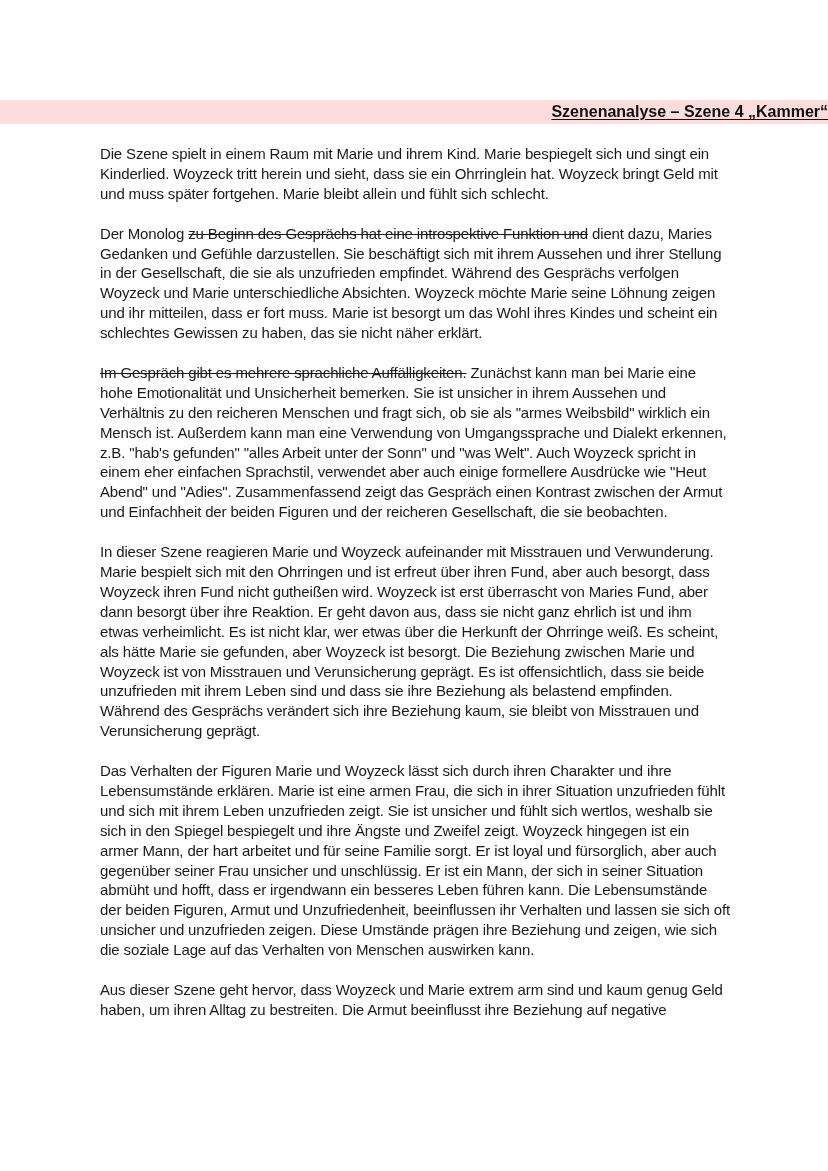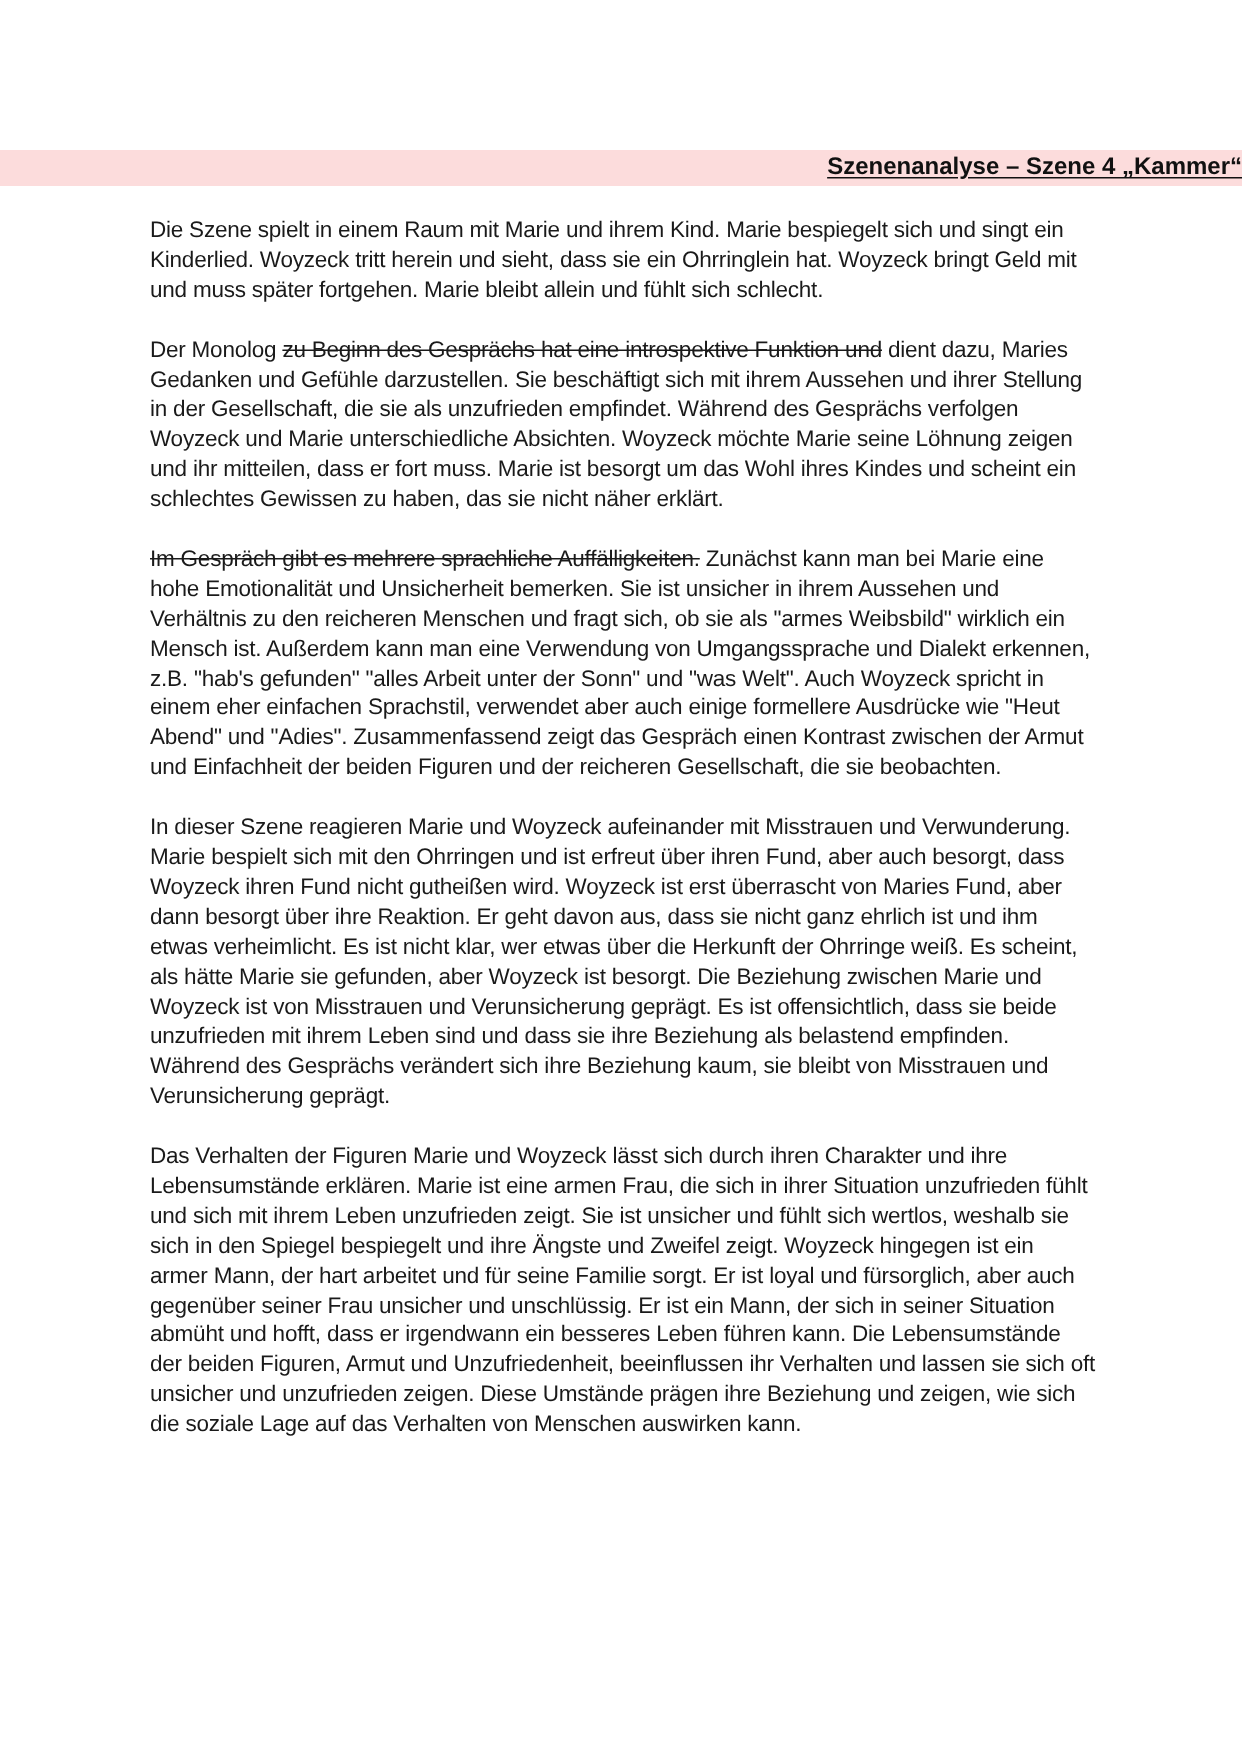--- a/index.html
+++ b/index.html
@@ -64,13 +64,14 @@
   <p>Die Szene spielt in einem Raum mit Marie und ihrem Kind. Marie bespiegelt sich und singt ein Kinderlied. Woyzeck tritt herein und sieht, dass sie ein Ohrringlein hat. Woyzeck bringt Geld mit und muss später fortgehen. Marie bleibt allein und fühlt sich schlecht.</p>
 
   <p><span>Der Monolog </span><span class="strike">zu Beginn des Gesprächs hat eine introspektive Funktion und</span><span> dient dazu, Maries Gedanken und Gefühle darzustellen. Sie beschäftigt sich mit ihrem Aussehen und ihrer Stellung in der Gesellschaft, die sie als unzufrieden empfindet. Während des Gesprächs verfolgen Woyzeck und Marie unterschiedliche Absichten. Woyzeck möchte Marie seine Löhnung zeigen und ihr mitteilen, dass er fort muss. Marie ist besorgt um das Wohl ihres Kindes und scheint ein schlechtes Gewissen zu haben, das sie nicht näher erklärt.</span></p>
 
   <p><span class="strike">Im Gespräch gibt es mehrere sprachliche Auffälligkeiten.</span><span> Zunächst kann man bei Marie eine hohe Emotionalität und Unsicherheit bemerken. Sie ist unsicher in ihrem Aussehen und Verhältnis zu den reicheren Menschen und fragt sich, ob sie als "armes Weibsbild" wirklich ein Mensch ist. Außerdem kann man eine Verwendung von Umgangssprache und Dialekt erkennen, z.B. "hab's gefunden" "alles Arbeit unter der Sonn" und "was Welt". Auch Woyzeck spricht in einem eher einfachen Sprachstil, verwendet aber auch einige formellere Ausdrücke wie "Heut Abend" und "Adies". Zusammenfassend zeigt das Gespräch einen Kontrast zwischen der Armut und Einfachheit der beiden Figuren und der reicheren Gesellschaft, die sie beobachten.</span></p>
 
   <p>In dieser Szene reagieren Marie und Woyzeck aufeinander mit Misstrauen und Verwunderung. Marie bespielt sich mit den Ohrringen und ist erfreut über ihren Fund, aber auch besorgt, dass Woyzeck ihren Fund nicht gutheißen wird. Woyzeck ist erst überrascht von Maries Fund, aber dann besorgt über ihre Reaktion. Er geht davon aus, dass sie nicht ganz ehrlich ist und ihm etwas verheimlicht. Es ist nicht klar, wer etwas über die Herkunft der Ohrringe weiß. Es scheint, als hätte Marie sie gefunden, aber Woyzeck ist besorgt. Die Beziehung zwischen Marie und Woyzeck ist von Misstrauen und Verunsicherung geprägt. Es ist offensichtlich, dass sie beide unzufrieden mit ihrem Leben sind und dass sie ihre Beziehung als belastend empfinden. Während des Gesprächs verändert sich ihre Beziehung kaum, sie bleibt von Misstrauen und Verunsicherung geprägt.</p>
 
   <p>Das Verhalten der Figuren Marie und Woyzeck lässt sich durch ihren Charakter und ihre Lebensumstände erklären. Marie ist eine armen Frau, die sich in ihrer Situation unzufrieden fühlt und sich mit ihrem Leben unzufrieden zeigt. Sie ist unsicher und fühlt sich wertlos, weshalb sie sich in den Spiegel bespiegelt und ihre Ängste und Zweifel zeigt. Woyzeck hingegen ist ein armer Mann, der hart arbeitet und für seine Familie sorgt. Er ist loyal und fürsorglich, aber auch gegenüber seiner Frau unsicher und unschlüssig. Er ist ein Mann, der sich in seiner Situation abmüht und hofft, dass er irgendwann ein besseres Leben führen kann. Die Lebensumstände der beiden Figuren, Armut und Unzufriedenheit, beeinflussen ihr Verhalten und lassen sie sich oft unsicher und unzufrieden zeigen. Diese Umstände prägen ihre Beziehung und zeigen, wie sich die soziale Lage auf das Verhalten von Menschen auswirken kann.</p>
 
+  <p>Aus dieser Szene geht hervor, dass Woyzeck und Marie extrem arm sind und kaum genug Geld haben, um ihren Alltag zu bestreiten. Die Armut beeinflusst ihre Beziehung auf negative</p>
 </div>
 
 </body></html>

